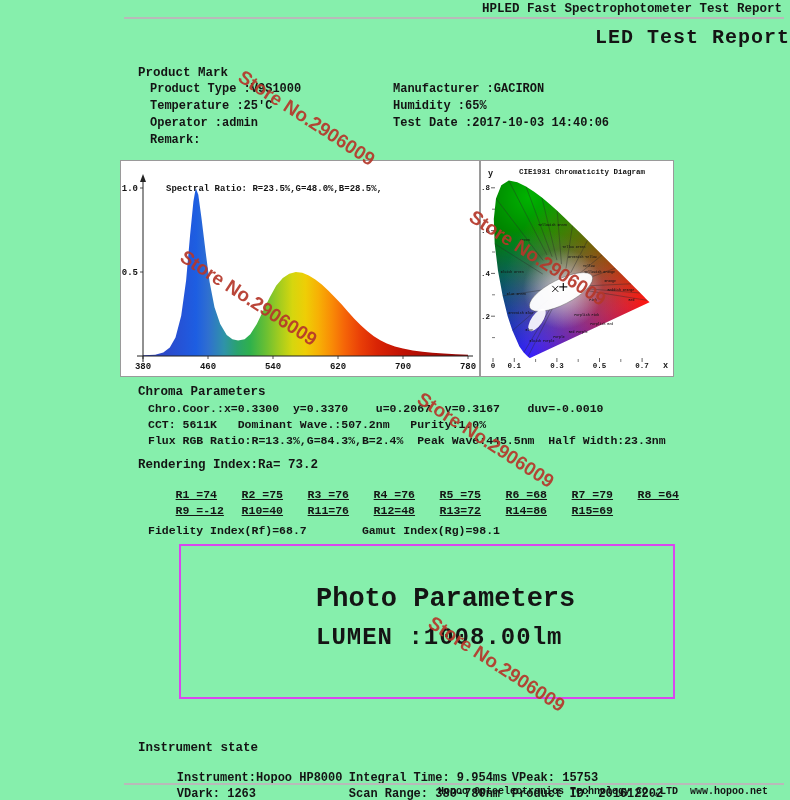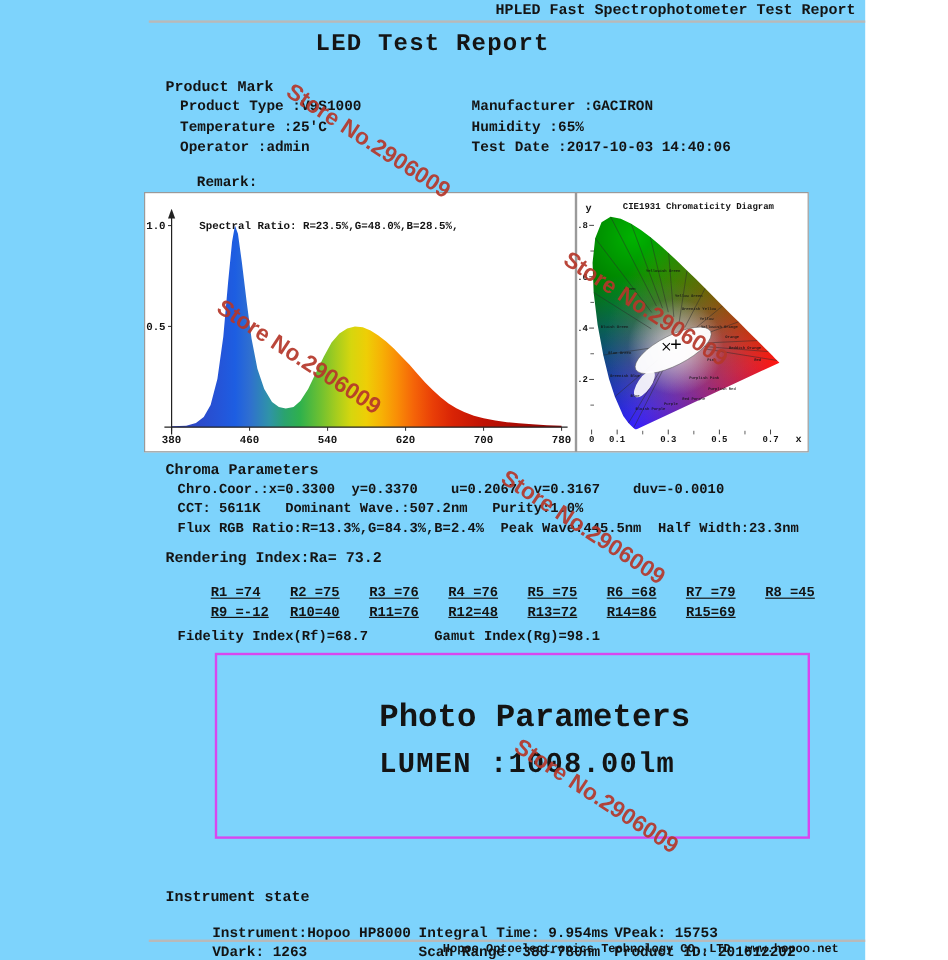--- a/index.html
+++ b/index.html
@@ -1,22 +1,22 @@
 <!DOCTYPE html>
 <html><head>
 <meta charset="utf-8">
 <style>
   html,body{margin:0;padding:0;background:#fff;}
-  .page{position:relative;width:721px;height:800px;background:#7dd3fc;overflow:hidden;
+  .page{position:relative;width:790px;height:800px;background:#86efac;overflow:hidden;
         font-family:"Liberation Mono","DejaVu Sans Mono",monospace;font-weight:bold;color:#141414;}
   .top-header{position:absolute;top:2px;right:8px;font-size:12.5px;white-space:pre;}
   .rule{position:absolute;background:#b9b9b9;height:2px;}
   .rule-top{top:17px;left:124px;width:660px;}
   .rule-bottom{top:783px;left:124px;width:660px;}
-  .page-title{position:absolute;top:26px;left:0;width:100%;text-align:center;font-size:20px;letter-spacing:1px;}
+  .page-title{position:absolute;top:26px;left:0;width:100%;text-align:right;font-size:20px;letter-spacing:1px;}
   .sec-heading{position:absolute;font-size:12.5px;white-space:pre;}
   .line{position:absolute;font-size:12px;white-space:pre;}
   .dense{font-size:11.5px;}
   .chart-box{position:absolute;border:1px solid #9a9a9a;background:#fff;}
   #spectral-box{left:120px;top:160px;width:358px;height:215px;}
   #cie-box{left:480px;top:160px;width:192px;height:215px;}
   .photo-box{position:absolute;left:143px;top:544px;width:492px;height:151px;border:2px solid #d946ef;margin-left:36px;}
   .photo-title{position:absolute;left:135px;top:38px;font-size:27px;white-space:pre;}
   .photo-lumen{position:absolute;left:135px;top:78px;font-size:24px;letter-spacing:1px;white-space:pre;}
   .cols3 span{display:inline-block;}
@@ -35,21 +35,21 @@
 <div class="page">
 
   <div class="top-header">HPLED Fast Spectrophotometer Test Report</div>
   <div class="rule rule-top"></div>
   <div class="page-title">LED Test Report</div>
 
   <div class="sec-heading" style="left:138px;top:66px;">Product Mark</div>
   <div class="line" style="left:150px;top:82px;">Product Type :V9S1000</div>
   <div class="line" style="left:150px;top:99px;">Temperature :25'C</div>
   <div class="line" style="left:150px;top:116px;">Operator :admin</div>
-  <div class="line" style="left:164px;top:133px;margin-top:12px;">Remark:</div>
+  <div class="line" style="left:150px;top:133px;">Remark:</div>
   <div class="line" style="left:393px;top:82px;">Manufacturer :GACIRON</div>
   <div class="line" style="left:393px;top:99px;">Humidity :65%</div>
   <div class="line" style="left:393px;top:116px;">Test Date :2017-10-03 14:40:06</div>
 
   <div class="chart-box" id="spectral-box">
     <svg id="spectrum-svg" width="356" height="213">
         <defs>
           <linearGradient id="specGrad" x1="0" y1="0" x2="1" y2="0">
             <stop offset="0%" stop-color="#3340c0"></stop>
             <stop offset="8%" stop-color="#2a4ccd"></stop>
@@ -198,21 +198,21 @@
       </svg>
   </div>
 
   <div class="sec-heading" style="left:138px;top:385px;">Chroma Parameters</div>
   <div class="line dense" style="left:148px;top:402px;">Chro.Coor.:x=0.3300  y=0.3370    u=0.2067  v=0.3167    duv=-0.0010</div>
   <div class="line dense" style="left:148px;top:418px;">CCT: 5611K   Dominant Wave.:507.2nm   Purity:1.0%</div>
   <div class="line dense" style="left:148px;top:434px;">Flux RGB Ratio:R=13.3%,G=84.3%,B=2.4%  Peak Wave:445.5nm  Half Width:23.3nm</div>
 
   <div class="sec-heading" style="left:138px;top:458px;">Rendering Index:Ra= 73.2</div>
   <div class="line dense rrow" style="left:148px;top:475px;">
-    <span>R1 =74</span><span>R2 =75</span><span>R3 =76</span><span>R4 =76</span><span>R5 =75</span><span>R6 =68</span><span>R7 =79</span><span>R8 =45</span>
+    <span>R1 =74</span><span>R2 =75</span><span>R3 =76</span><span>R4 =76</span><span>R5 =75</span><span>R6 =68</span><span>R7 =79</span><span>R8 =64</span>
   </div>
   <div class="line dense rrow" style="left:148px;top:491px;">
     <span>R9 =-12</span><span>R10=40</span><span>R11=76</span><span>R12=48</span><span>R13=72</span><span>R14=86</span><span>R15=69</span>
   </div>
   <div class="line dense" style="left:148px;top:524px;">Fidelity Index(Rf)=68.7        Gamut Index(Rg)=98.1</div>
 
   <div class="photo-box">
     <div class="photo-title">Photo Parameters</div>
     <div class="photo-lumen">LUMEN :1008.00lm</div>
   </div>

